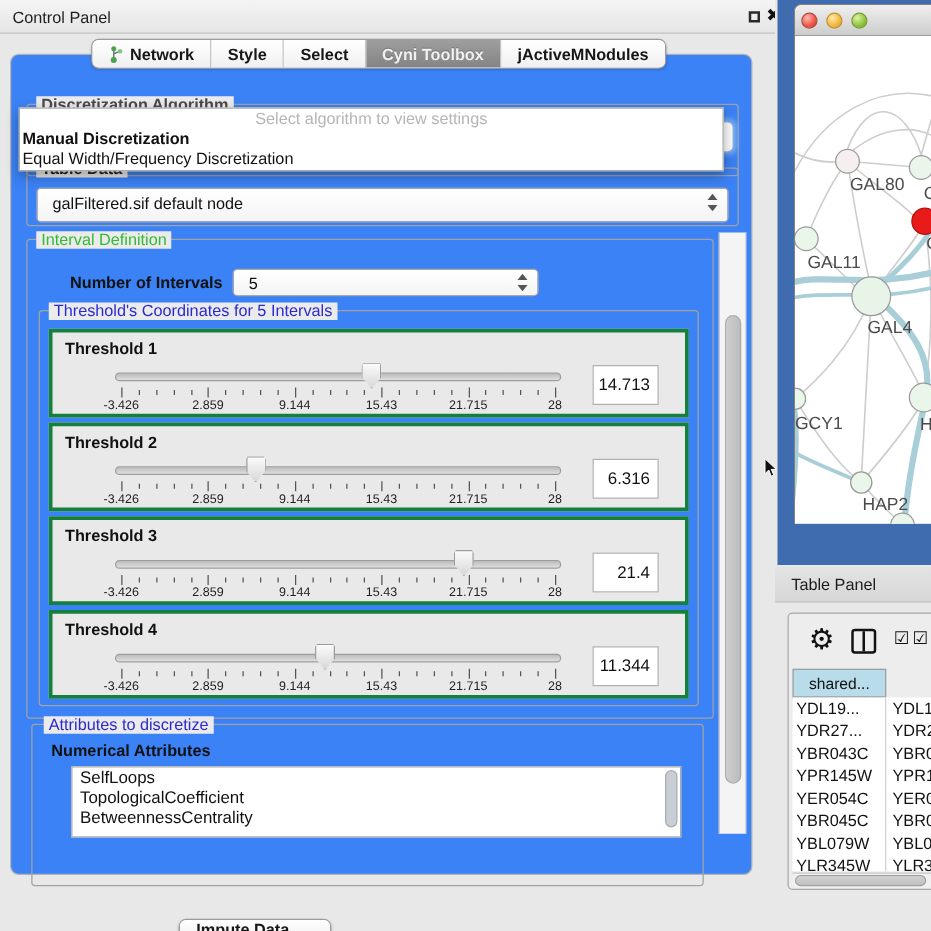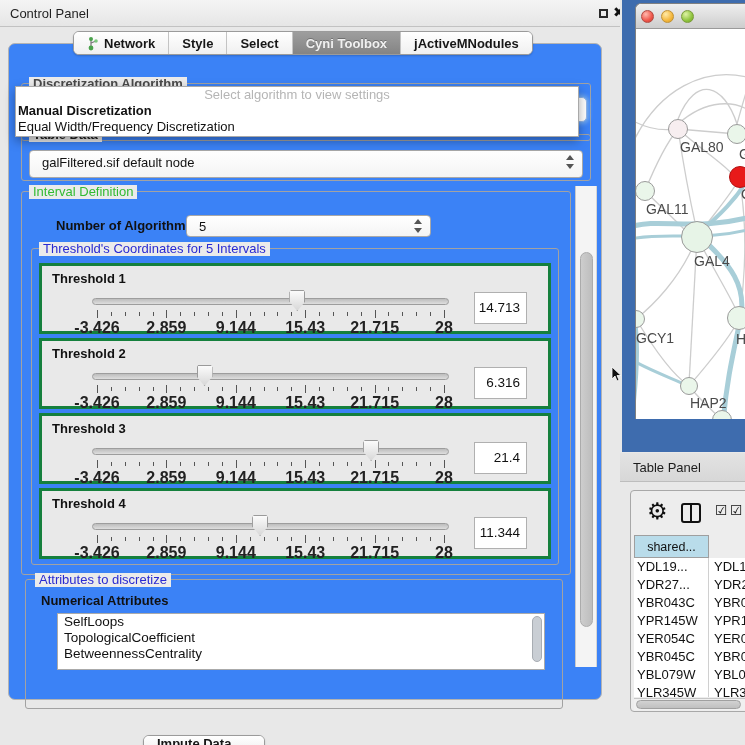--- a/index.html
+++ b/index.html
@@ -45,21 +45,21 @@
   
   .throw{position:absolute;left:30px;width:512px;height:71px;border:3px solid #15803d;background:#e9e9e9;}
   .throw .lab{position:absolute;left:10px;top:5px;font-size:13px;font-weight:bold;color:#111;}
   .track{position:absolute;left:50px;top:32px;width:357px;height:7px;border:1px solid #9d9d9d;border-radius:4px;background:linear-gradient(#bdbdbd,#dedede);}
   .thumb{position:absolute;top:24px;width:16px;height:21px;background:linear-gradient(#fdfdfd,#d6d6d6);box-shadow:inset 0 0 0 1px #9a9a9a;clip-path:polygon(10% 0,90% 0,100% 12%,100% 55%,50% 100%,0 55%,0 12%);}
   .ticks{position:absolute;left:55px;top:44px;width:347px;height:8px;}
   .tick{position:absolute;top:0;width:1px;background:#555;}
   .tick.minor{height:4px;top:2px;}
   .tick.major{height:8px;}
   .ticklabels{position:absolute;left:55px;top:53px;width:347px;height:12px;}
-  .ticklabel{position:absolute;transform:translateX(-50%);font-size:16px;font-weight:700;color:#222;white-space:nowrap;}
+  .ticklabel{position:absolute;transform:translateX(-50%);font-size:10px;font-weight:400;color:#222;white-space:nowrap;}
   .valbox{position:absolute;left:432px;top:26px;width:53px;height:32px;background:#fff;border:1px solid #b0b0b0;font-size:13.5px;color:#111;text-align:right;line-height:30px;padding-right:6px;}
 
   
   #attr-list{position:absolute;left:48px;top:569px;width:488px;height:57px;background:#fff;border:1px solid #aaa;overflow:hidden;}
   .attr-item{height:16px;line-height:16px;font-size:13.5px;color:#111;padding-left:6px;white-space:nowrap;}
   #attr-vscroll{position:absolute;left:474px;top:2px;width:10px;height:46px;background:#c9ced4;border:1px solid #a8adb3;border-radius:6px;}
 
   
   #vtrack{position:absolute;left:566px;top:142px;width:22px;height:481px;background:#f4f4f4;border-left:1px solid #c9c9c9;border-right:1px solid #d5d5d5;}
   #vthumb{position:absolute;left:4px;top:66px;width:13px;height:375px;background:linear-gradient(90deg,#cdcdcd,#bdbdbd);border:1px solid #ababab;border-radius:7px;}
@@ -149,21 +149,21 @@
     <div class="combo" style="left:20px;top:106px;width:554px;height:28px;">
       <span class="val">galFiltered.sif default node</span>
       <span class="arrows">
           <i class="up"></i>
           <i class="dn"></i>
         </span>
     </div>
 
     <div class="group" style="left:12px;top:147px;width:550px;height:384px;"></div>
     <span class="legend green" style="left:20px;top:141px;">Interval Definition</span>
-    <span style="position:absolute;left:47px;top:174px;font-size:13px;font-weight:bold;color:#111;">Number of Algorithm</span>
+    <span style="position:absolute;left:47px;top:174px;font-size:13px;font-weight:bold;color:#111;">Number of Intervals</span>
     <div class="combo" style="left:177px;top:171px;width:245px;height:22px;">
       <span class="val" style="top:3px;">5</span>
       <span class="arrows" style="top:3px;">
           <i class="up"></i>
           <i class="dn"></i>
         </span>
     </div>
 
     <div class="group" style="left:22px;top:204px;width:528px;height:317px;"></div>
     <span class="legend blue" style="left:30px;top:198px;">Threshold's Coordinates for 5 Intervals</span>

